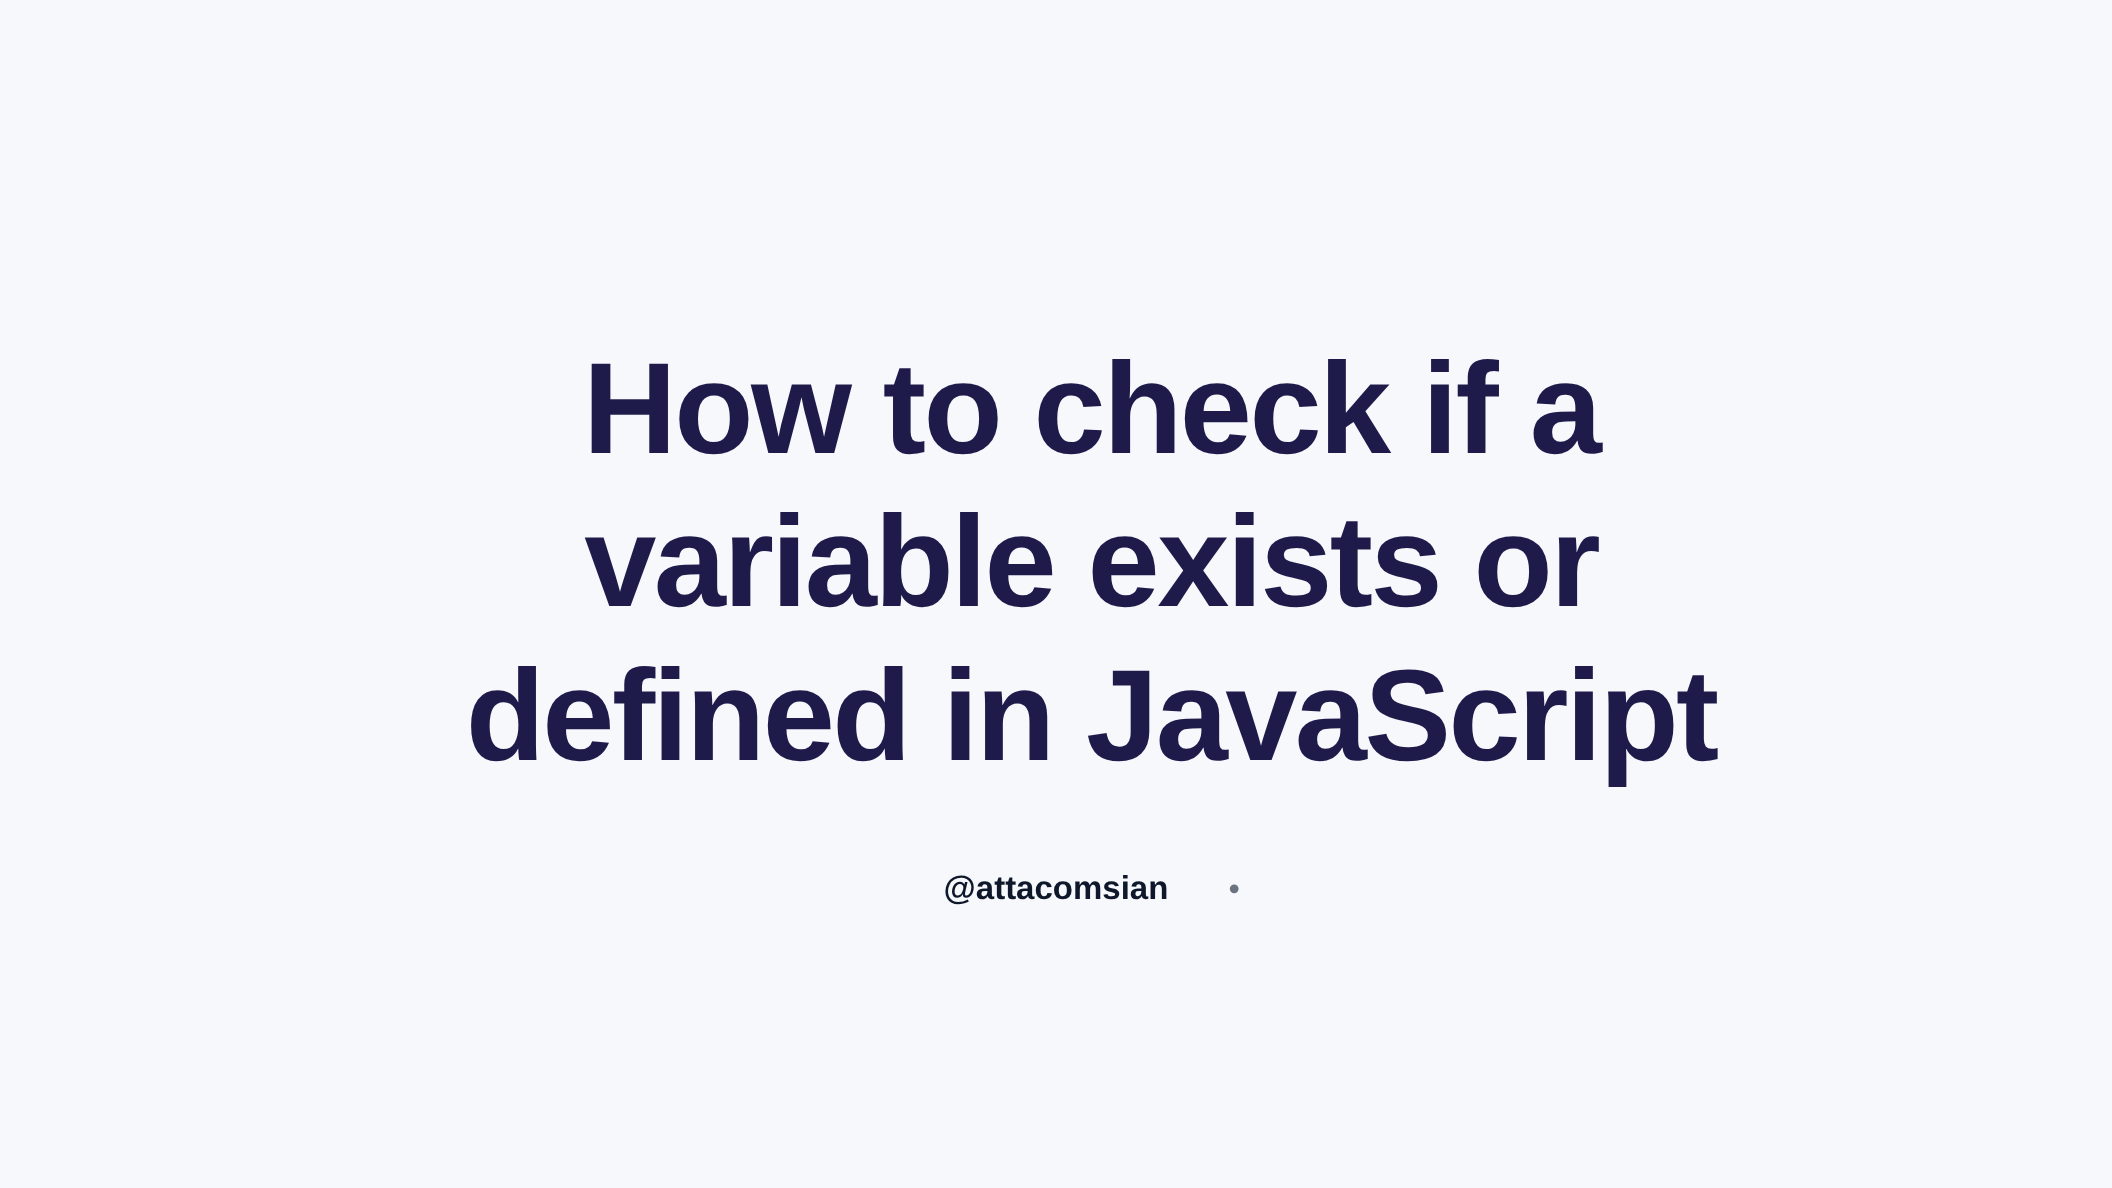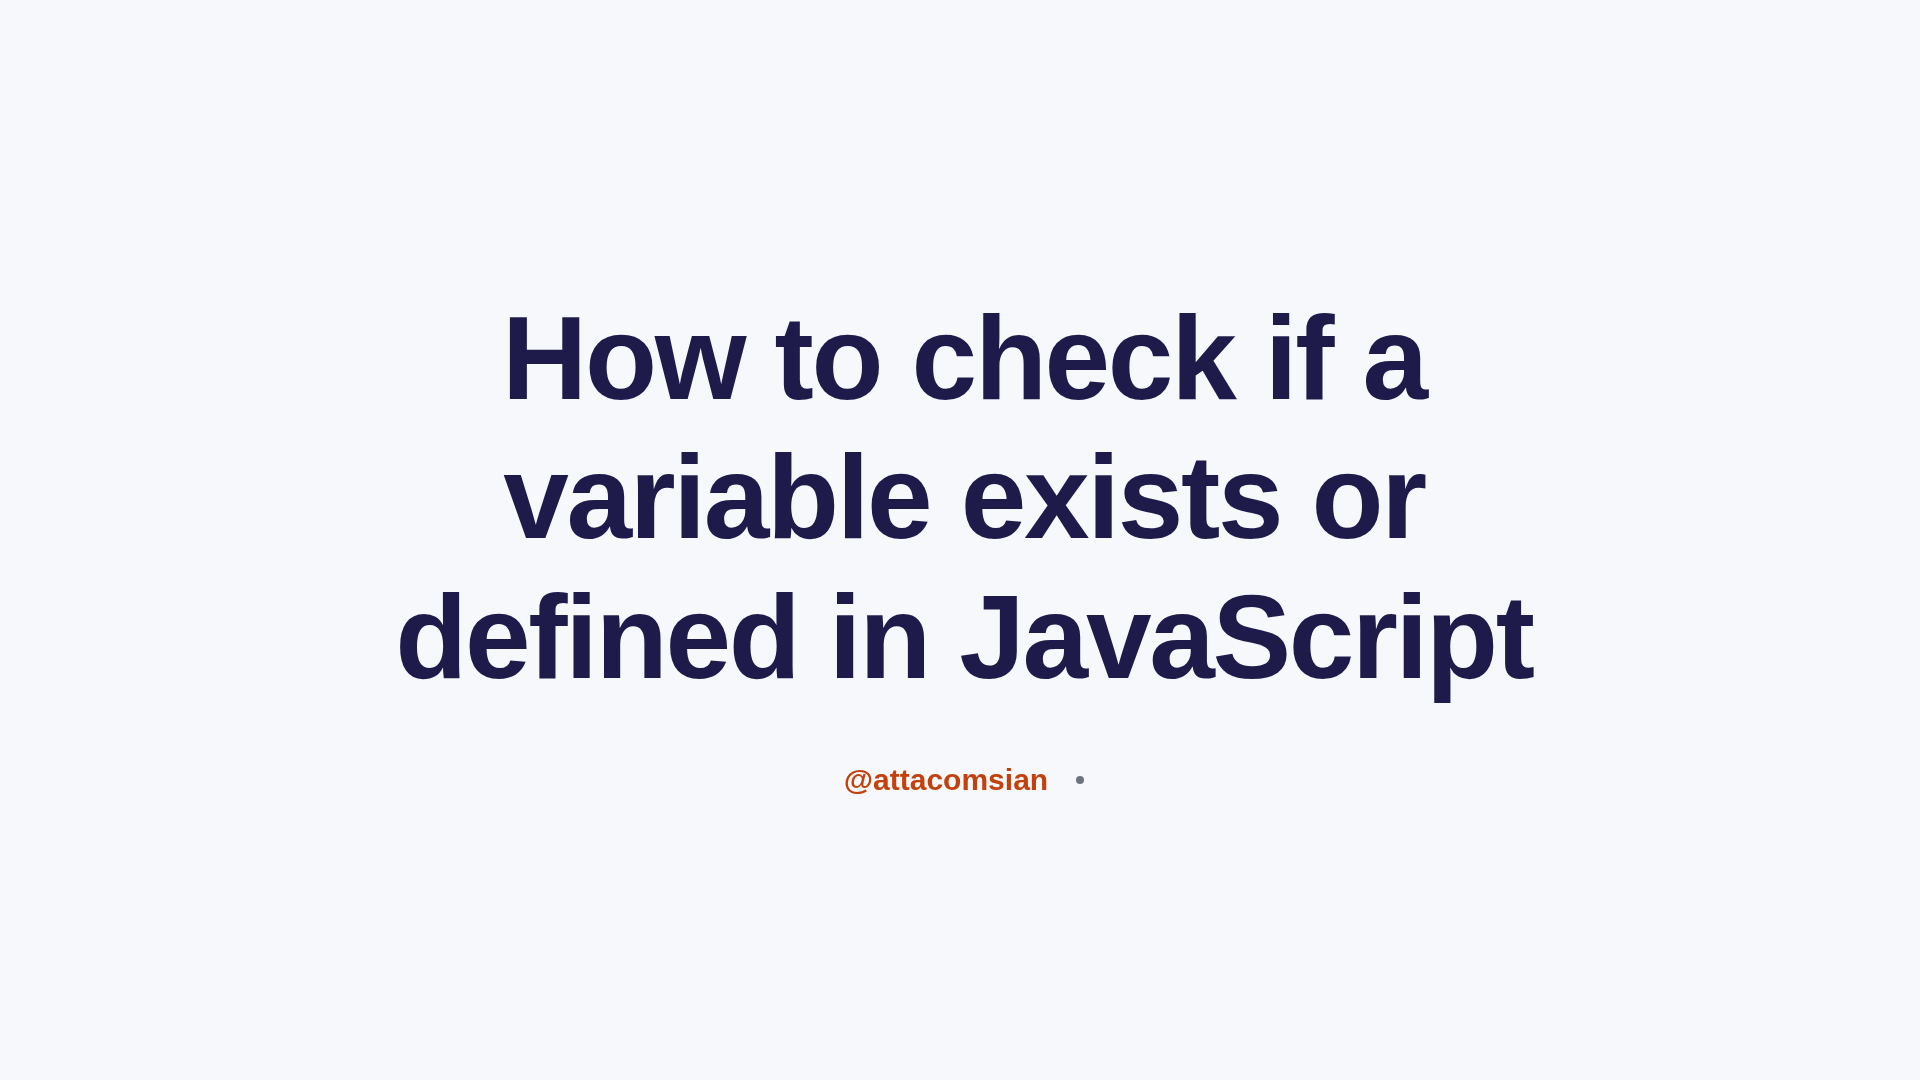--- a/index.html
+++ b/index.html
@@ -1,16 +1,16 @@
 <!DOCTYPE html>
 <html><head>
   <meta charset="utf-8">
   <style>
     * {
-      margin: 2px;
+      margin: 16px;
       padding: 0;
       box-sizing: border-box;
     }
     
     body {
       width: 1920px;
       height: 1080px;
       background-color: #f6f8fc;
       font-family: -apple-system, BlinkMacSystemFont, "Segoe UI", Helvetica, Arial, sans-serif;
       display: flex;
@@ -32,21 +32,21 @@
       line-height: 1.18;
       letter-spacing: -0.02em;
       margin-bottom: 54px;
     }
     
     .meta {
       display: flex;
       align-items: center;
       justify-content: center;
       gap: 24px;
-      color: #c2410c;
+      color: #0f172a;
       font-size: 30px;
       font-weight: 700;
     }
     
     .bullet {
       display: inline-block;
       width: 8px;
       height: 8px;
       background-color: #6b7280;
       border-radius: 50%;

